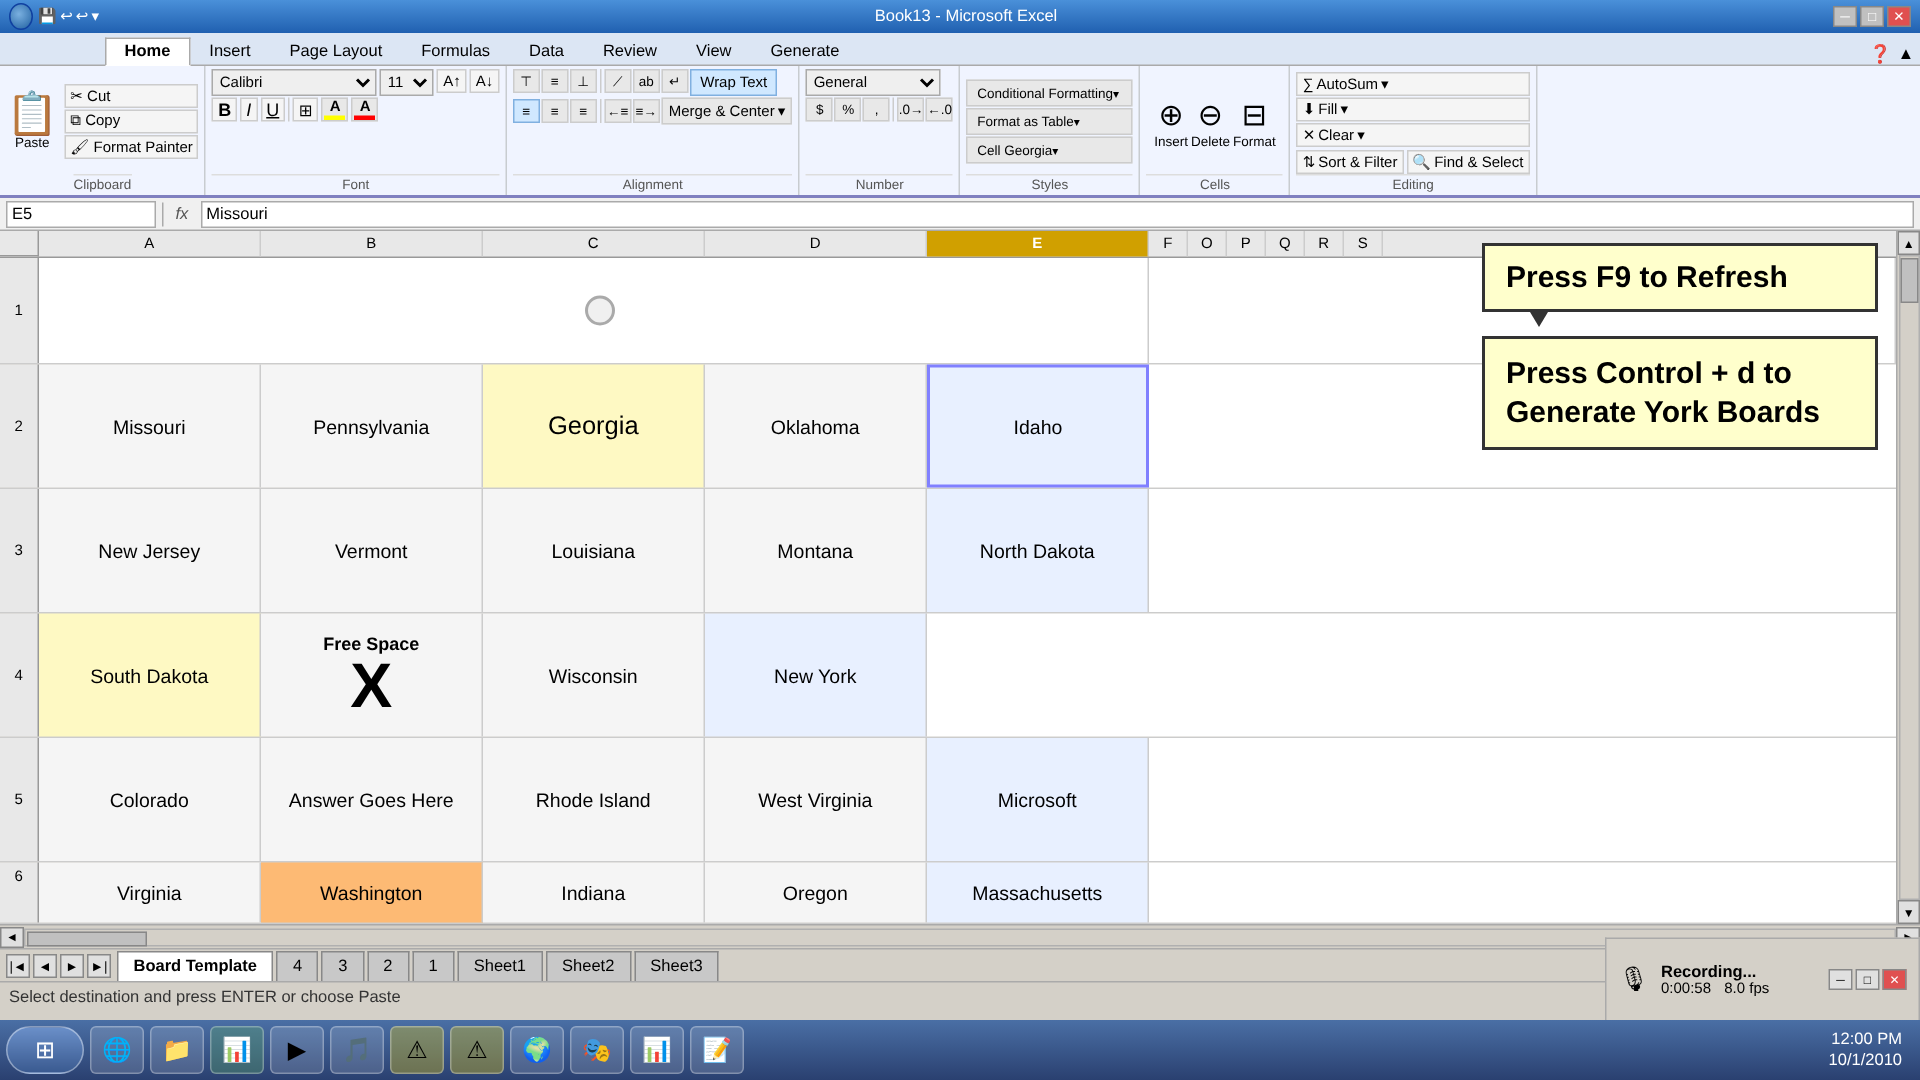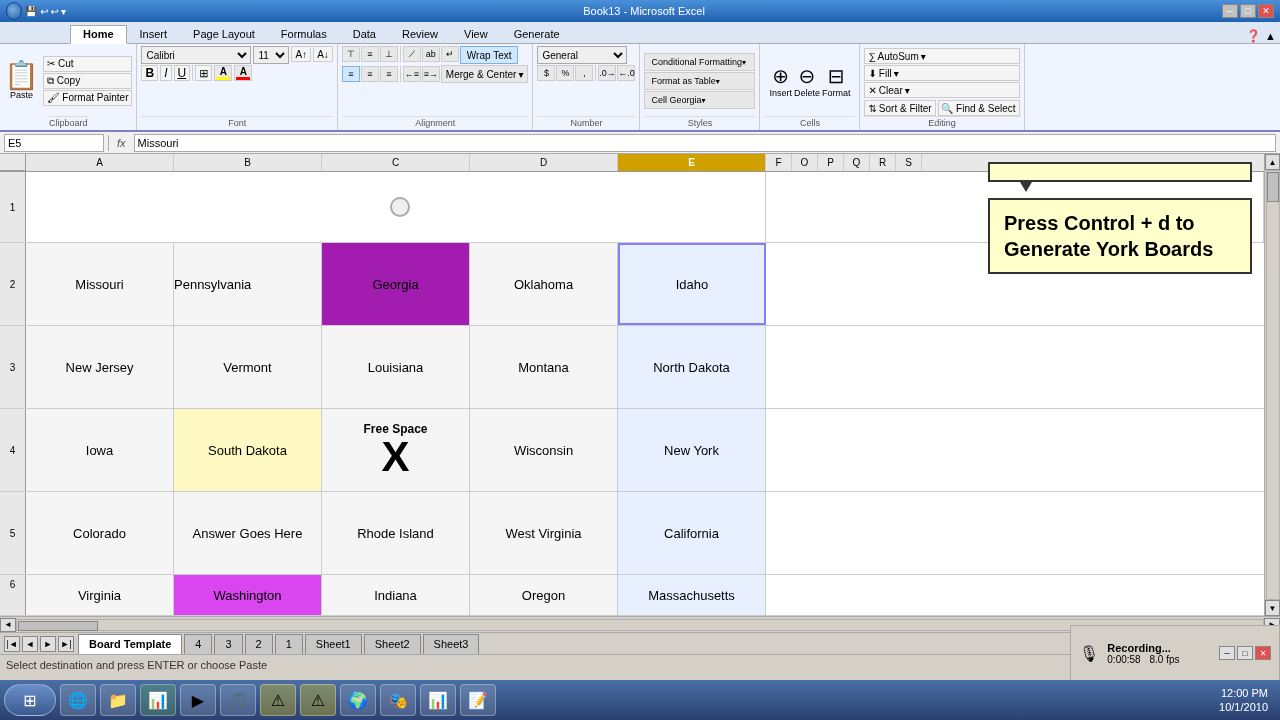--- a/index.html
+++ b/index.html
@@ -519,24 +519,24 @@
         <div style="margin-left:8px;width:20px;height:20px;border:2px solid #aaa;border-radius:50%;background:#f0f0f0;"></div>
       </div>
       <div style="flex:1;background:white;border-right:1px solid #ccc;"></div>
     </div>
 
     <div style="display:flex;border-bottom:1px solid #ccc;flex-shrink:0;">
       <div style="width:26px;border-right:1px solid #999;display:flex;align-items:center;justify-content:center;font-size:10px;background:#e8e8e8;height:82px;flex-shrink:0;">2</div>
       <div style="width:148px;height:82px;border-right:1px solid #ccc;display:flex;align-items:center;justify-content:center;font-size:13px;background:#f5f5f5;text-align:center;">
         <span>Missouri</span>
       </div>
-      <div style="width:148px;height:82px;border-right:1px solid #ccc;display:flex;align-items:center;justify-content:flex-start;font-size:13px;background:#f5f5f5;text-align:center;">
+      <div style="width:148px;height:82px;border-right:1px solid #ccc;display:flex;align-items:center;justify-content:center;font-size:13px;background:#f5f5f5;text-align:center;">
         <span>Pennsylvania</span>
       </div>
-      <div style="width:148px;height:82px;border-right:1px solid #ccc;display:flex;align-items:center;justify-content:center;font-size:13px;background:#a21caf;text-align:center;">
+      <div style="width:148px;height:82px;border-right:1px solid #ccc;display:flex;align-items:center;justify-content:center;font-size:17px;background:#fef9c3;text-align:center;">
         <span>Georgia</span>
       </div>
       <div style="width:148px;height:82px;border-right:1px solid #ccc;display:flex;align-items:center;justify-content:center;font-size:13px;background:#f5f5f5;text-align:center;">
         <span>Oklahoma</span>
       </div>
       <div style="width:148px;height:82px;border-right:1px solid #ccc;display:flex;align-items:center;justify-content:center;font-size:13px;background:#e8f0ff;text-align:center;border:2px solid #8080ff;">
         <span>Idaho</span>
       </div>
       <div style="flex:1;background:white;"></div>
     </div>
@@ -556,23 +556,20 @@
         <span>Montana</span>
       </div>
       <div style="width:148px;height:82px;border-right:1px solid #ccc;display:flex;align-items:center;justify-content:center;font-size:13px;background:#e8f0ff;text-align:center;">
         <span>North Dakota</span>
       </div>
       <div style="flex:1;background:white;"></div>
     </div>
 
     <div style="display:flex;border-bottom:1px solid #ccc;flex-shrink:0;">
       <div style="width:26px;border-right:1px solid #999;display:flex;align-items:center;justify-content:center;font-size:10px;background:#e8e8e8;height:82px;flex-shrink:0;">4</div>
-      <div style="width:148px;height:82px;border-right:1px solid #ccc;display:flex;align-items:center;justify-content:center;font-size:13px;background:#f5f5f5;text-align:center;">
-        <span>Iowa</span>
-      </div>
       <div style="width:148px;height:82px;border-right:1px solid #ccc;display:flex;align-items:center;justify-content:center;font-size:13px;background:#fef9c3;text-align:center;">
         <span>South Dakota</span>
       </div>
 
       <div style="width:148px;height:82px;border-right:1px solid #ccc;display:flex;flex-direction:column;align-items:center;justify-content:center;background:#f5f5f5;text-align:center;">
         <span style="font-size:12px;font-weight:600;">Free Space</span>
         <span style="font-size:42px;font-weight:bold;line-height:1;">X</span>
       </div>
       <div style="width:148px;height:82px;border-right:1px solid #ccc;display:flex;align-items:center;justify-content:center;font-size:13px;background:#f5f5f5;text-align:center;">
         <span>Wisconsin</span>
@@ -591,31 +588,31 @@
       <div style="width:148px;height:82px;border-right:1px solid #ccc;display:flex;align-items:center;justify-content:center;font-size:13px;background:#f5f5f5;text-align:center;">
         <span>Answer Goes Here</span>
       </div>
       <div style="width:148px;height:82px;border-right:1px solid #ccc;display:flex;align-items:center;justify-content:center;font-size:13px;background:#f5f5f5;text-align:center;">
         <span>Rhode Island</span>
       </div>
       <div style="width:148px;height:82px;border-right:1px solid #ccc;display:flex;align-items:center;justify-content:center;font-size:13px;background:#f5f5f5;text-align:center;">
         <span>West Virginia</span>
       </div>
       <div style="width:148px;height:82px;border-right:1px solid #ccc;display:flex;align-items:center;justify-content:center;font-size:13px;background:#e8f0ff;text-align:center;">
-        <span>California</span>
+        <span>Microsoft</span>
       </div>
       <div style="flex:1;background:white;"></div>
     </div>
 
     <div style="display:flex;border-bottom:1px solid #ccc;flex:1;">
       <div style="width:26px;border-right:1px solid #999;display:flex;align-items:flex-start;justify-content:center;padding-top:4px;font-size:10px;background:#e8e8e8;flex-shrink:0;">6</div>
       <div style="width:148px;border-right:1px solid #ccc;display:flex;align-items:center;justify-content:center;font-size:13px;background:#f5f5f5;text-align:center;">
         <span>Virginia</span>
       </div>
-      <div style="width:148px;border-right:1px solid #ccc;display:flex;align-items:center;justify-content:center;font-size:13px;background:#d946ef;text-align:center;">
+      <div style="width:148px;border-right:1px solid #ccc;display:flex;align-items:center;justify-content:center;font-size:13px;background:#fdba74;text-align:center;">
         <span>Washington</span>
       </div>
       <div style="width:148px;border-right:1px solid #ccc;display:flex;align-items:center;justify-content:center;font-size:13px;background:#f5f5f5;text-align:center;">
         <span>Indiana</span>
       </div>
       <div style="width:148px;border-right:1px solid #ccc;display:flex;align-items:center;justify-content:center;font-size:13px;background:#f5f5f5;text-align:center;">
         <span>Oregon</span>
       </div>
       <div style="width:148px;border-right:1px solid #ccc;display:flex;align-items:center;justify-content:center;font-size:13px;background:#e8f0ff;text-align:center;">
         <span>Massachusetts</span>
@@ -628,20 +625,21 @@
     <div class="scrollbar-btn">▲</div>
     <div class="scrollbar-track">
       <div class="scrollbar-thumb"></div>
     </div>
     <div class="scrollbar-btn">▼</div>
   </div>
 
   <div style="position:absolute;right:20px;top:0;width:280px;display:flex;flex-direction:column;gap:8px;padding:8px;z-index:10;">
 
     <div style="background:#ffffcc;border:2px solid #333;padding:8px 14px;font-size:20px;font-weight:bold;line-height:1.3;position:relative;">
+      <span>Press F9 to Refresh</span>
       
       <div style="position:absolute;bottom:-12px;left:30px;width:0;height:0;border-left:6px solid transparent;border-right:6px solid transparent;border-top:10px solid #333;"></div>
     </div>
 
 
     <div style="background:#ffffcc;border:2px solid #333;padding:10px 14px;font-size:20px;font-weight:bold;line-height:1.3;margin-top:8px;">
       <span>Press Control + d to Generate York Boards</span>
     </div>
   </div>
 </div>

